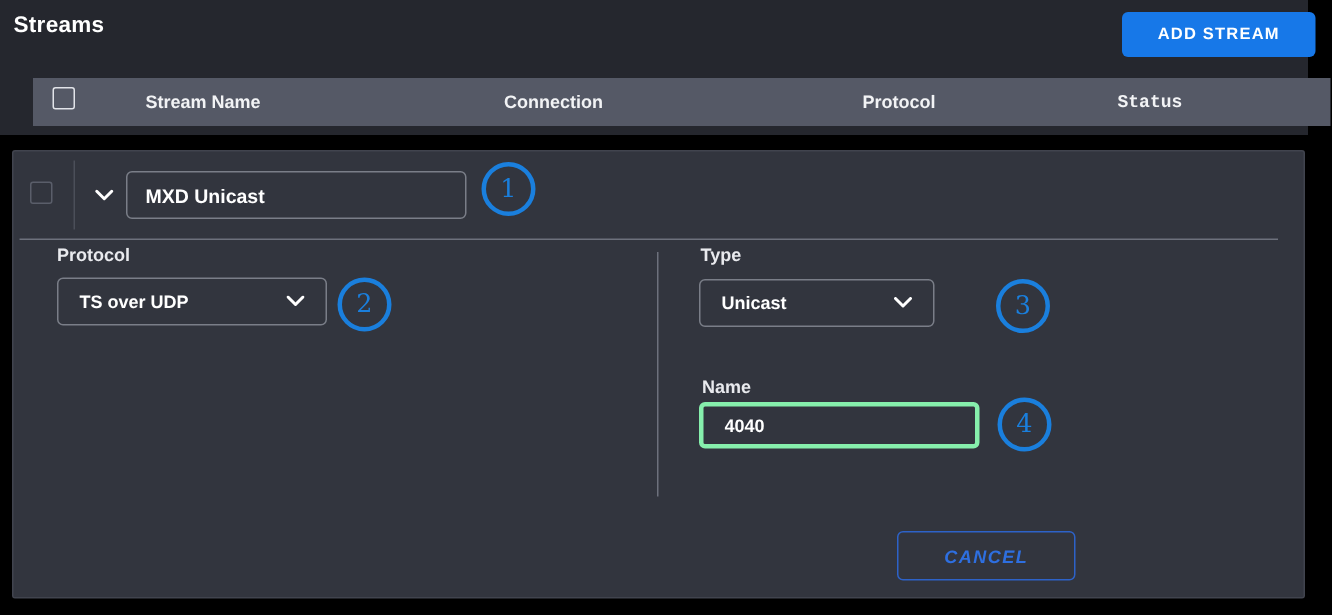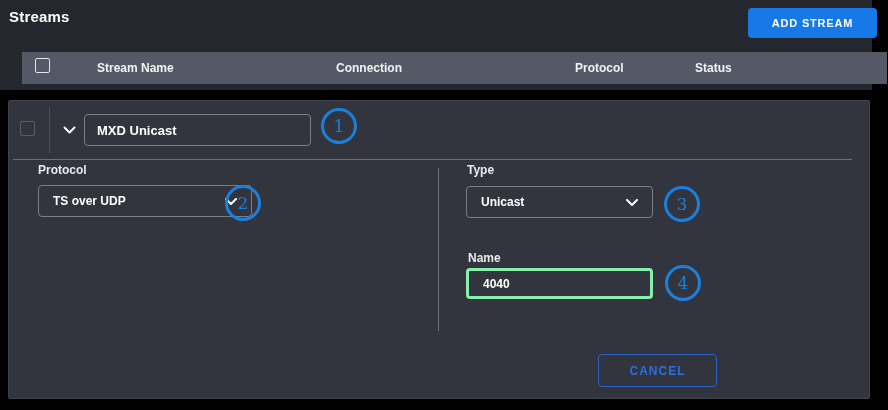--- a/index.html
+++ b/index.html
@@ -13,21 +13,21 @@
   .btn-primary { position:absolute; background:#1778e8; color:#fff; border:none; border-radius:4px;
                  font-family:"Liberation Sans", sans-serif; font-weight:bold; font-size:11px;
                  letter-spacing:.8px; cursor:pointer; }
   .add-stream { left:748px; top:8px; width:129px; height:30px; }
 
   
   .thead { position:absolute; left:7px; top:52px; width:865px; height:32px; background:#555966;margin-left:15px; }
   .thead .cb { position:absolute; left:13px; top:6px; width:15px; height:15px;
                border:1px solid #e2e4e9; border-radius:2px; background:transparent; cursor:pointer; }
   .thead .col { position:absolute; top:9px; font-size:12px; font-weight:bold; color:#f2f3f5; }
-  .col-name { left:75px; } .col-conn { left:314px; } .col-proto { left:553px; } .col-status { left:673px; }
+  .col-name { left:75px; } .col-conn { left:314px; } .col-proto { left:553px; } .col-status { left:723px;font-family:Liberation Mono, monospace; }
 
   
   .panel { position:absolute; left:8px; top:100px; width:862px; height:299px;
            background:#32353e; border:1px solid #41444e; border-radius:2px; }
   .row-cb { position:absolute; left:11px; top:20px; width:15px; height:15px;
             border:1px solid #5a5e6a; border-radius:2px; cursor:pointer; }
   .row-vdiv { position:absolute; left:40px; top:6px; width:1px; height:46px; background:#4b4f59; }
   .expander { position:absolute; left:48px; top:18px; width:24px; height:22px;
               display:flex; align-items:center; justify-content:center; cursor:pointer; background:transparent; border:none; }
   .name-input { position:absolute; left:75px; top:13px; width:227px; height:32px;
@@ -46,33 +46,33 @@
   .coldiv { position:absolute; left:429px; top:67px; width:1px; height:163px; background:#6d717c; }
 
   .field-label { position:absolute; font-size:12px; font-weight:bold; color:#e9eaee; }
   .lbl-protocol { left:29px; top:62px; }
   .lbl-type { left:458px; top:62px; }
   .lbl-port { left:459px; top:150px; }
 
   .selectbox { position:absolute; height:32px; border:1px solid #7a7e88; border-radius:4px;
                display:flex; align-items:center; justify-content:space-between;
                padding:0 14px; cursor:pointer; background:transparent; }
-  .sel-protocol { left:29px; top:84px; width:214px;gap:44px; }
-  .sel-type { left:457px; top:85px; width:187px; }
+  .sel-protocol { left:29px; top:84px; width:180px;gap:44px; }
+  .sel-type { left:457px; top:85px; width:157px; }
   .selectbox .sel-text { font-size:12px; font-weight:bold; color:#ffffff; }
 
   .port-input { position:absolute; left:457px; top:167px; width:187px; height:31px;
                 background:transparent; border:3px solid #86efac; border-radius:4px;
                 color:#ffffff; font-family:"Liberation Sans", sans-serif; font-size:12px; font-weight:bold;
                 padding:0 14px; outline:none; }
 
   .btn-cancel { position:absolute; left:589px; top:253px; width:119px; height:33px;
                 background:transparent; border:1px solid #2d62c8; border-radius:4px;
                 color:#2e6fe0; font-family:"Liberation Sans", sans-serif; font-size:12px; font-weight:bold;
-                letter-spacing:1px; cursor:pointer; }
+                letter-spacing:1px; cursor:pointer;font-style:italic; }
   .btn-create { position:absolute; left:725px; top:253px; width:119px; height:33px;
                 font-size:12px; letter-spacing:1px; }
 </style>
 </head>
 <body>
 
 <div class="stage">
 
   <div class="topband">
     <div class="page-title">Streams</div>

